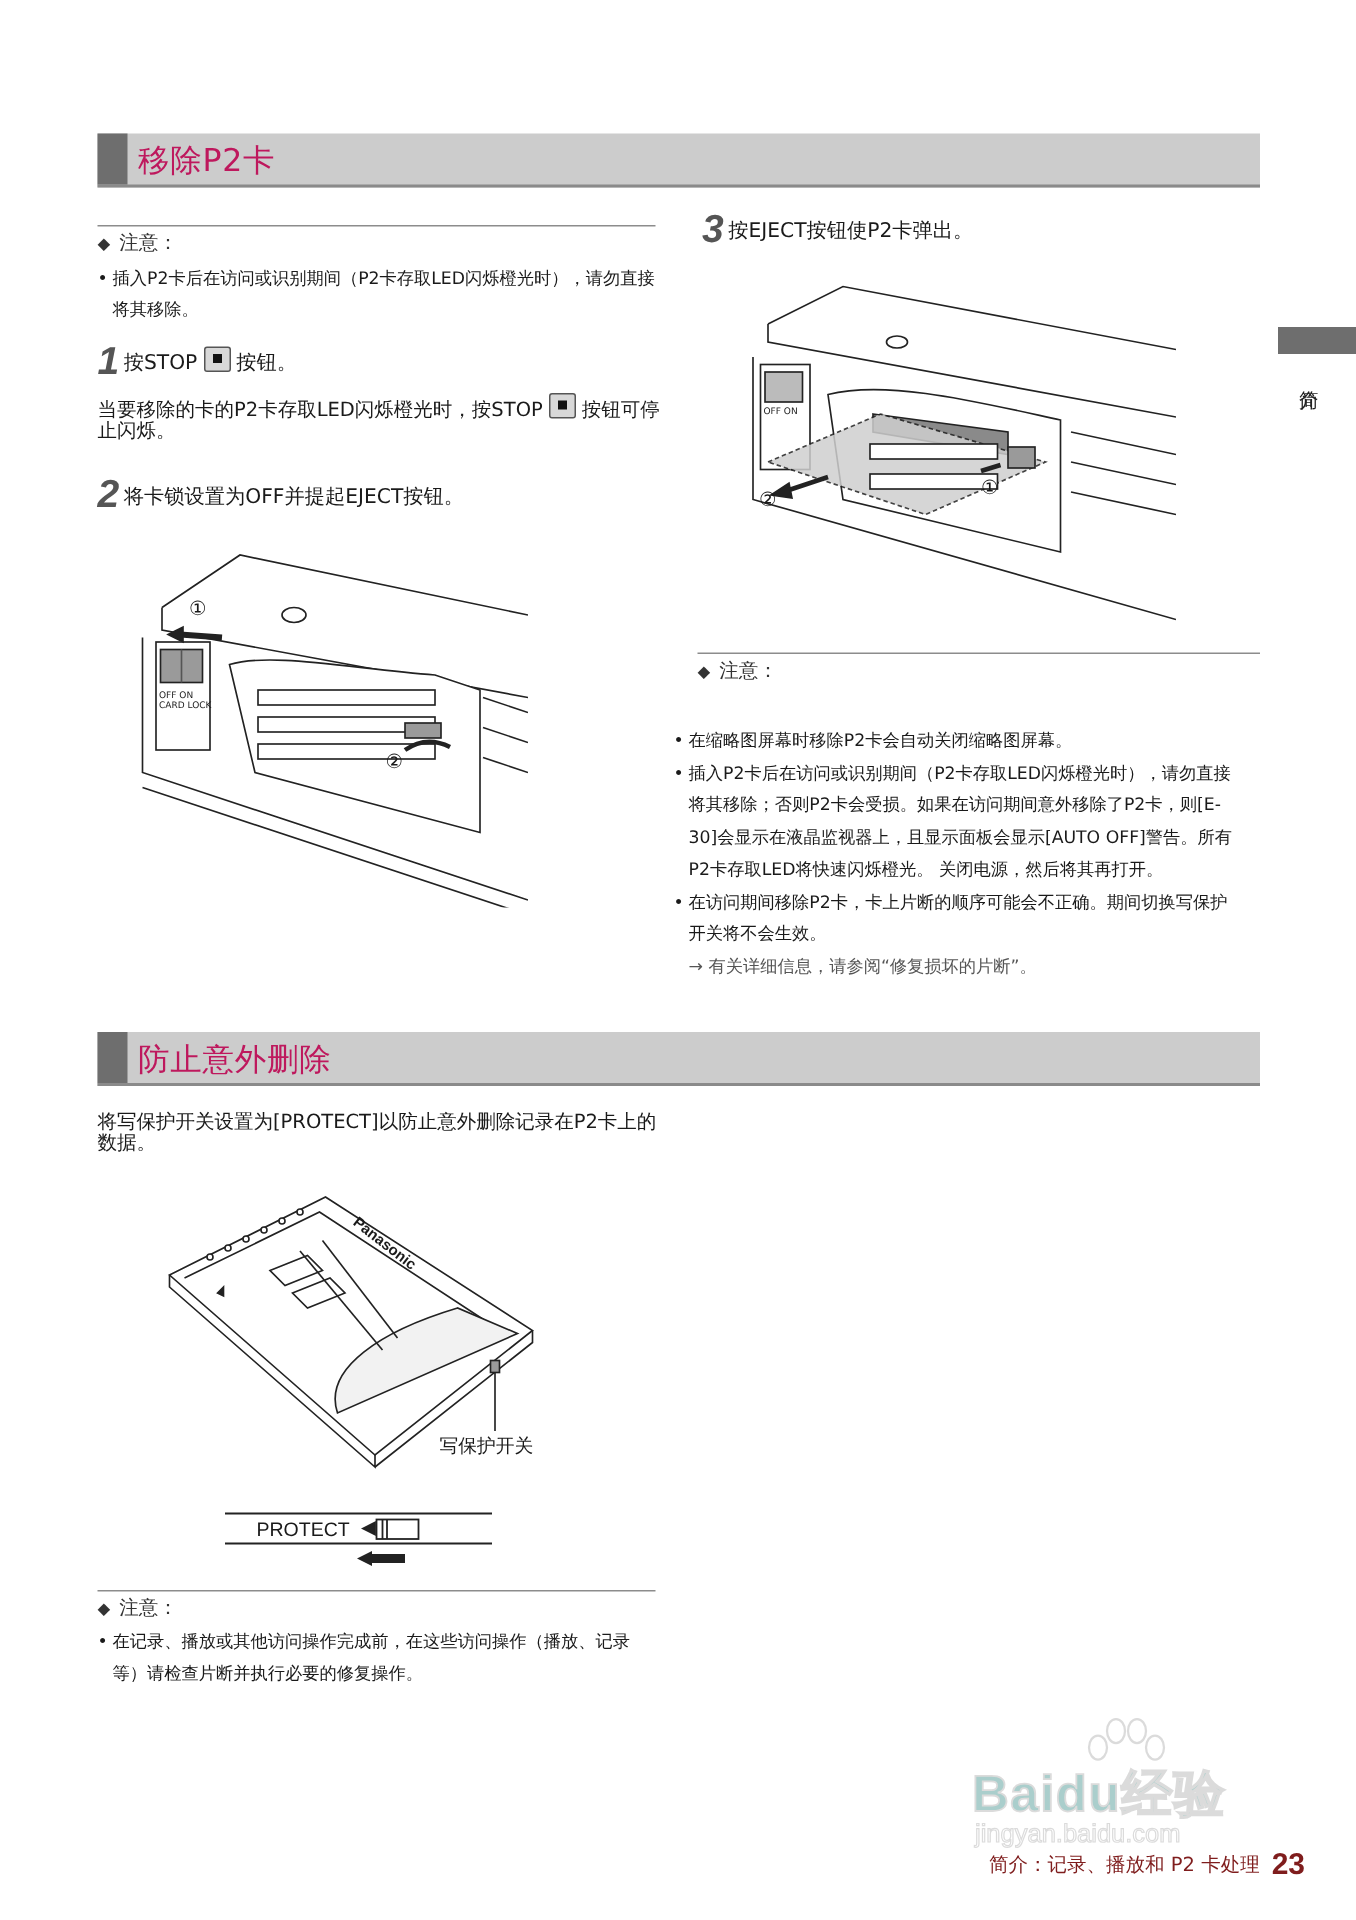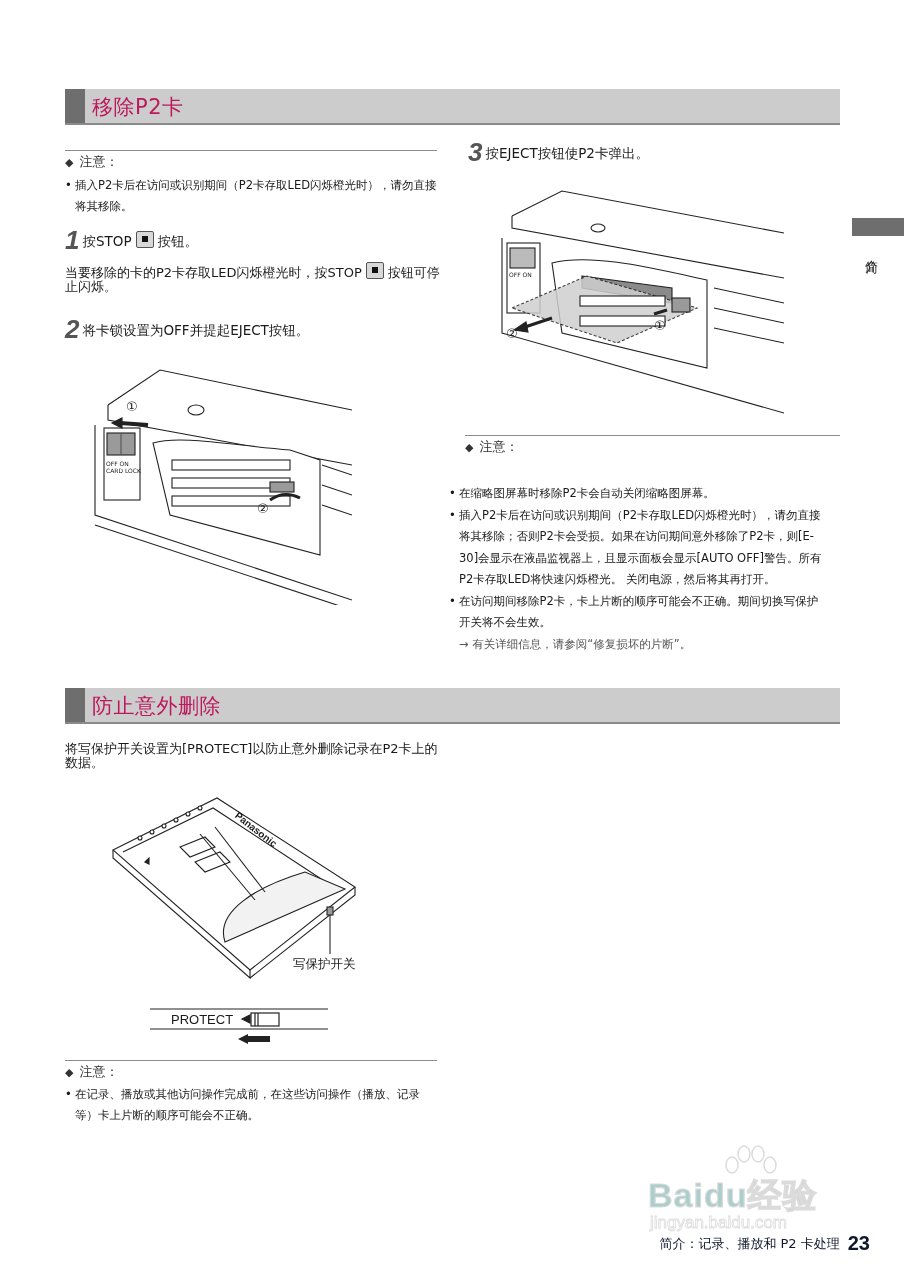--- a/index.html
+++ b/index.html
@@ -18,21 +18,21 @@
   .bullet-list li::before { content:"•"; position:absolute; left:0; top:0; }
   .bullet-list li .ref { display:block; color:#555; }
   .step { position:absolute; font-size:13.5px; line-height:22px; }
   .step .num { font-size:26px; font-weight:bold; font-style:italic; color:#555; vertical-align:-3px; margin-right:3px; font-family:"Liberation Sans", sans-serif; }
   .para { position:absolute; font-size:13px; line-height:14px; }
   .stop-btn { display:inline-block; width:16px; height:15px; border:1px solid #555; background:#d8d8d8;
               vertical-align:-2px; margin:0 4px; position:relative; border-radius:2px; }
   .stop-btn::after { content:""; position:absolute; left:5px; top:4px; width:6px; height:6px; background:#111; }
   .side-tab { position:absolute; left:852px; top:218px; width:52px; height:18px; background:#6e6e6e; }
   .side-label { position:absolute; left:862px; top:250px; font-size:13px; writing-mode:vertical-rl; color:#222; }
-  .footer { position:absolute; right:34px; top:1232px; font-size:13px; color:#0f172a; }
+  .footer { position:absolute; right:34px; top:1232px; font-size:13px; color:#7f1d1d; }
   .footer .pg { font-size:20px; font-weight:bold; margin-left:8px; font-family:"Liberation Sans", sans-serif; vertical-align:-2px; }
   .watermark { position:absolute; left:640px; top:1145px; width:220px; height:95px; opacity:0.35; color:#bbb; }
   .watermark .wm-main { position:absolute; left:8px; top:28px; font-size:34px; font-weight:bold; font-family:"Liberation Sans", sans-serif; color:#0f766e; -webkit-text-stroke:1.2px #999; letter-spacing:1px; }
   .watermark .wm-sub { position:absolute; left:10px; top:68px; font-size:17px; font-family:"Liberation Sans", sans-serif; color:#fff; -webkit-text-stroke:0.8px #999; }
   svg { display:block; }
 </style>
 </head>
 <body>
 
 <div class="sec-header" style="top:89px;">
@@ -181,21 +181,21 @@
     <rect x="98" y="31" width="22" height="6" fill="#222" stroke="none"></rect>
   </svg>
   <div class="abs" style="left:21px; top:7px; font-size:13px; font-family:'Liberation Sans',sans-serif;">PROTECT</div>
 </div>
 
 <div class="rule" style="left:65px; top:1060px; width:372px;"></div>
 <div class="note-head" style="left:65px; top:1063px;">
   <span class="dia">◆</span><span>注意：</span>
 </div>
 <ul class="bullet-list" style="left:65px; top:1084px; width:375px;">
-  <li>在记录、播放或其他访问操作完成前，在这些访问操作（播放、记录等）卡上片断的顺序可能会不正确。</li>
+  <li>在记录、播放或其他访问操作完成前，在这些访问操作（播放、记录等）请检查片断并执行必要的修复操作。</li>
 </ul>
 
 <div class="watermark">
   <svg class="abs" style="left:80px; top:0;" width="60" height="40" viewBox="0 0 60 40">
     <g fill="#fff" stroke="#999" stroke-width="1.5">
       <ellipse cx="12" cy="20" rx="6" ry="8"></ellipse>
         <ellipse cx="24" cy="9" rx="6" ry="8"></ellipse>
       <ellipse cx="38" cy="9" rx="6" ry="8"></ellipse>
         <ellipse cx="50" cy="20" rx="6" ry="8"></ellipse>
     </g>

